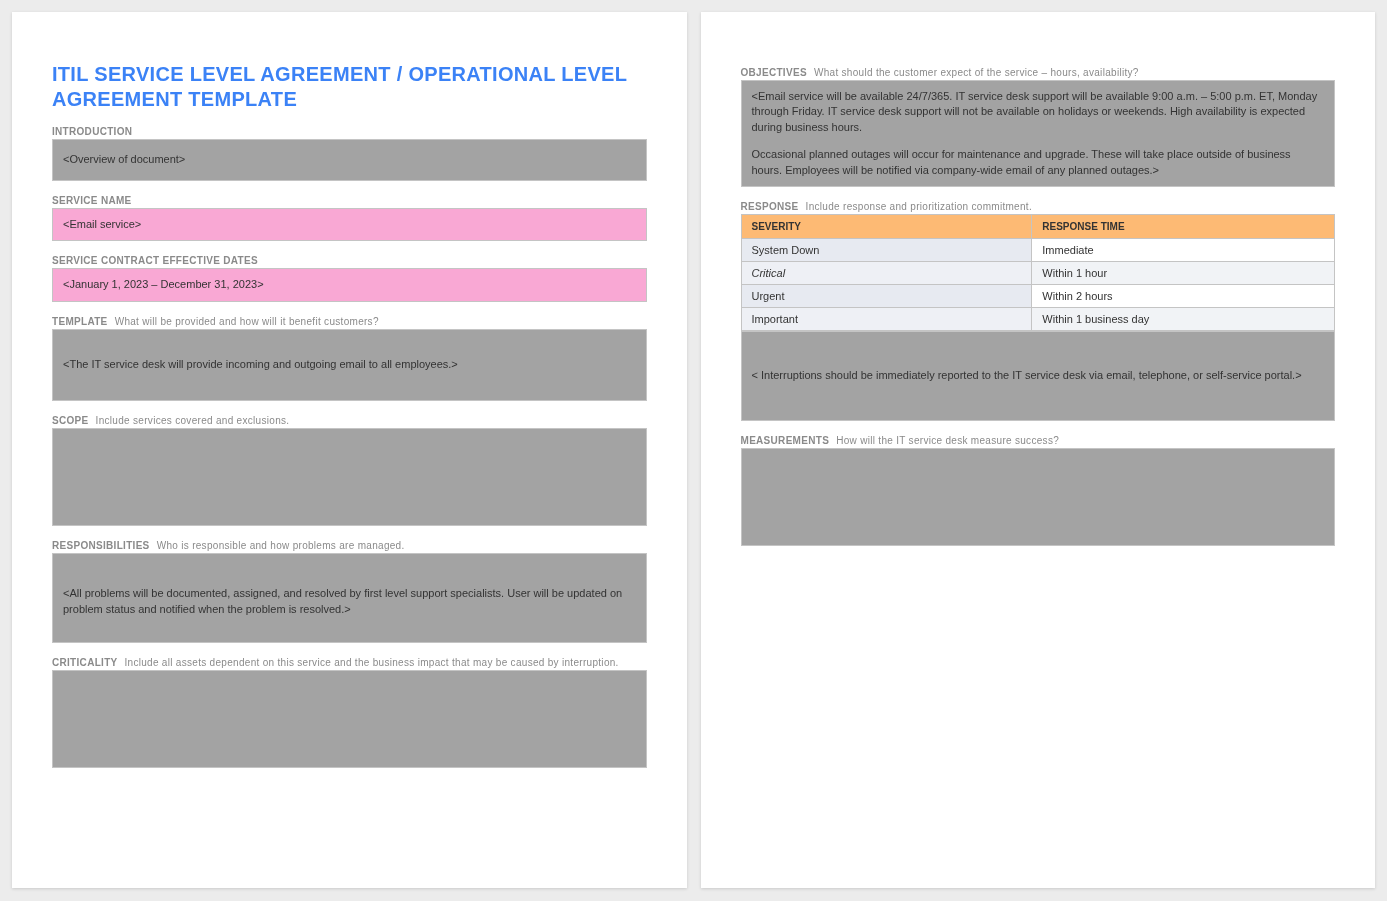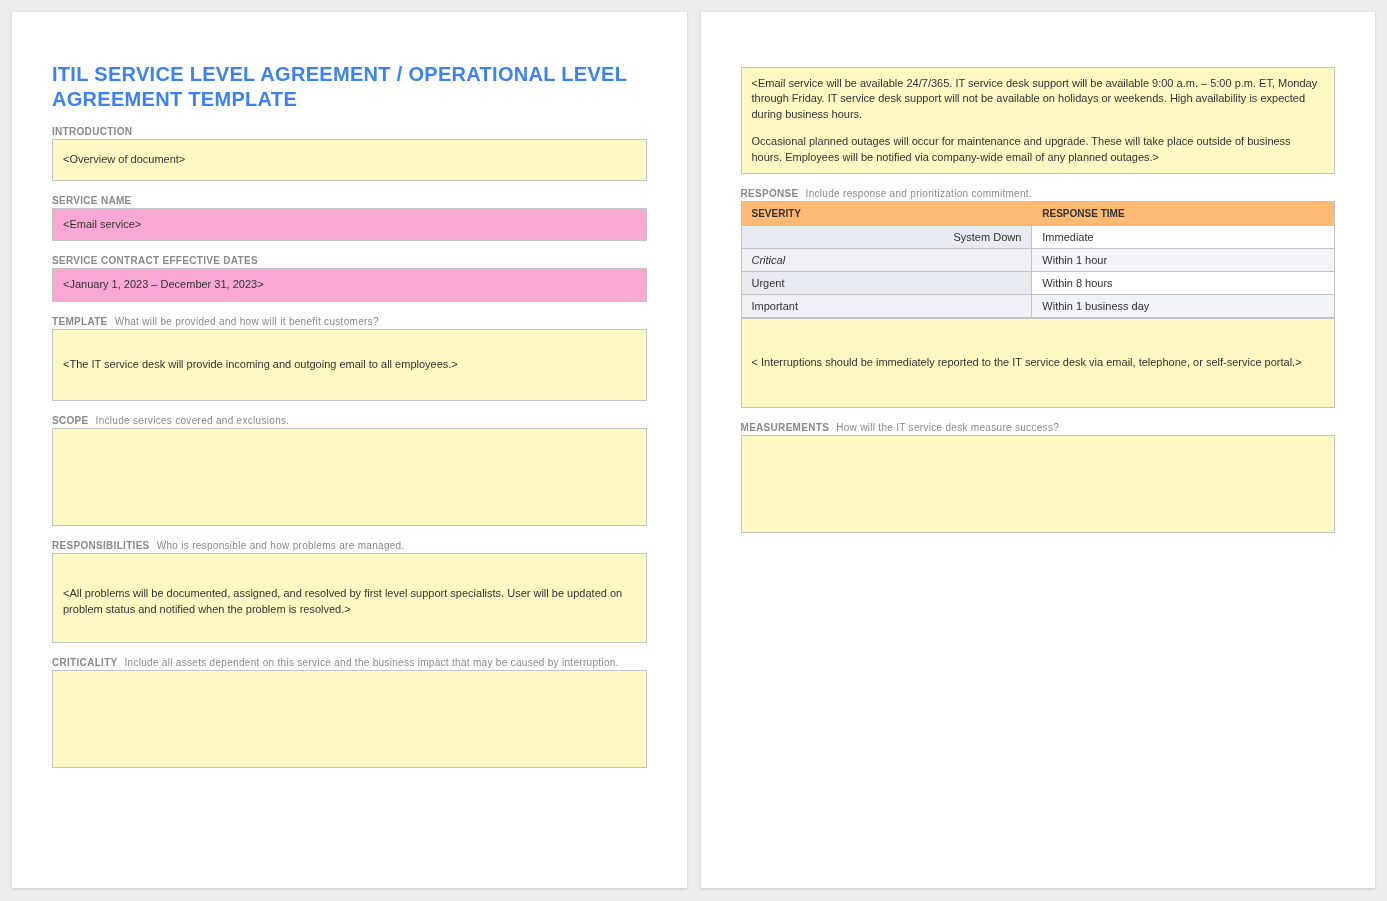--- a/index.html
+++ b/index.html
@@ -47,21 +47,21 @@
       font-weight: normal;
       color: #8a8a8a;
       margin-left: 4px;
     }
     .box {
       border: 1px solid #c4c4c4;
       padding: 8px 10px;
       font-size: 11px;
       color: #333;
       line-height: 1.4;
-      background: #fef9c3;
+      background: #a3a3a3;
     }
     .box.tall {
       min-height: 72px;
       display: flex;
       align-items: center;
     }
     .box.taller {
       min-height: 90px;
       padding-top: 16px;
     }
@@ -100,21 +100,21 @@
     }
     table.response-table tr:nth-child(even) td {
       background: #f1f3f6;
     }
     table.response-table tr:nth-child(odd) td {
       background: #fff;
     }
     table.response-table td:first-child {
        background: #e4e8ef !important;
     }
-     table.response-table tr:nth-child(1) td:first-child { background: #e7eaf1 !important; text-align: right; }
+     table.response-table tr:nth-child(1) td:first-child { background: #e7eaf1 !important; }
      table.response-table tr:nth-child(2) td:first-child { background: #eef0f5 !important; font-style: italic; }
      table.response-table tr:nth-child(3) td:first-child { background: #e7eaf1 !important; }
      table.response-table tr:nth-child(4) td:first-child { background: #eef0f5 !important; }
   </style>
 </head>
 <body>
 
 <div class="page">
   <div class="title">ITIL SERVICE LEVEL AGREEMENT / OPERATIONAL LEVEL AGREEMENT TEMPLATE</div>
 
@@ -156,20 +156,24 @@
     </div>
 
   <div class="section-label">
     <span>CRITICALITY</span>
     <span class="section-hint">Include all assets dependent on this service and the business impact that may be caused by interruption.</span>
   </div>
   <div class="box empty-large"><span></span></div>
 </div>
 
 <div class="page page-right">
+  <div class="section-label" style="margin-top:0">
+    <span>OBJECTIVES</span>
+    <span class="section-hint">What should the customer expect of the service – hours, availability?</span>
+  </div>
   <div class="box">
     <p>&lt;Email service will be available 24/7/365. IT service desk support will be available 9:00 a.m. – 5:00 p.m. ET, Monday through Friday. IT service desk support will not be available on holidays or weekends. High availability is expected during business hours.</p>
     <p>Occasional planned outages will occur for maintenance and upgrade. These will take place outside of business hours. Employees will be notified via company-wide email of any planned outages.&gt;</p>
   </div>
 
   <div class="section-label">
     <span>RESPONSE</span>
     <span class="section-hint">Include response and prioritization commitment.</span>
   </div>
   <table class="response-table">
@@ -183,21 +187,21 @@
       <tr>
         <td>System Down</td>
         <td>Immediate</td>
       </tr>
       <tr>
         <td>Critical</td>
         <td>Within 1 hour</td>
       </tr>
       <tr>
         <td>Urgent</td>
-        <td>Within 8 hours</td>
+        <td>Within 2 hours</td>
       </tr>
       <tr>
         <td>Important</td>
         <td>Within 1 business day</td>
       </tr>
     </tbody>
   </table>
 
   <div class="box taller" style="display:flex;align-items:center;padding-top:8px">
       <span>&lt; Interruptions should be immediately reported to the IT service desk via email, telephone, or self-service portal.&gt;</span>

